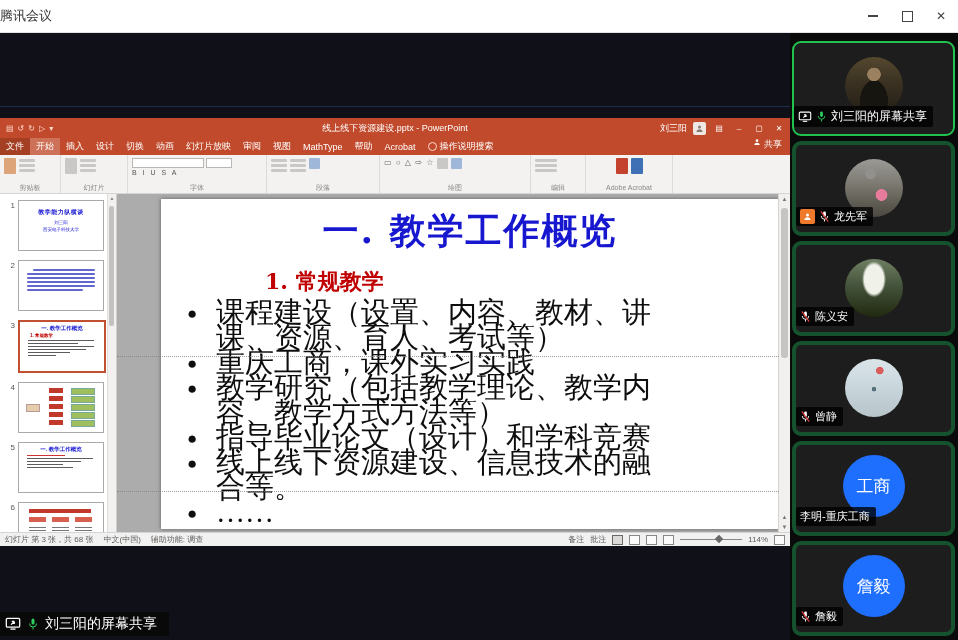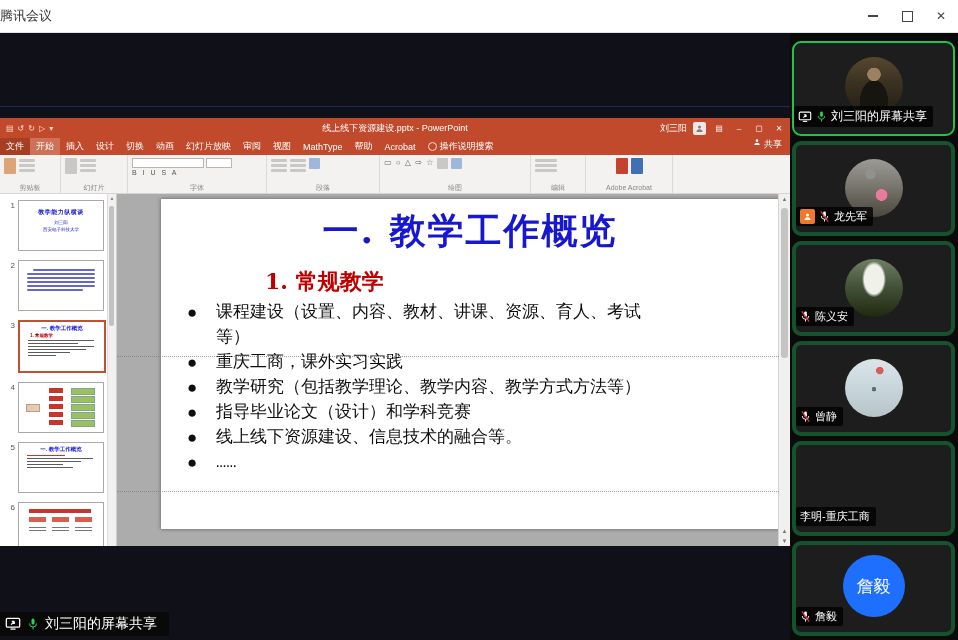--- a/index.html
+++ b/index.html
@@ -98,21 +98,21 @@
   .edit-area{flex:1;background:#acacac;position:relative;min-width:0;overflow:hidden}
   .slide{position:absolute;left:44px;top:5px;width:618px;height:330px;background:#fff;
     box-shadow:0 0 4px rgba(0,0,0,.45);
     background-image:radial-gradient(#d4dbe8 .5px,transparent .6px);background-size:4px 4px}
   .guide{position:absolute;left:0;right:11px;border-top:1px dotted #7d7d7d;opacity:.75;z-index:5;pointer-events:none}
   .slide-title{margin:8px 0 0 0;text-align:center;font-size:36px;font-weight:bold;
     color:#1717d0;font-family:"DejaVu Serif",serif;letter-spacing:2px}
   .slide-sub{margin:11px 0 3px 104px;font-size:22px;font-weight:bold;color:#c00000;
     font-family:"DejaVu Serif",serif}
   .slide-bullets{list-style:none;margin:2px 0 0 24px;padding:0;width:478px;
-    font-size:17px;line-height:25px;color:#0e0e0e;font-family:Liberation Mono, monospace}
+    font-size:29px;line-height:25px;color:#0e0e0e;font-family:Liberation Serif, serif}
   .slide-bullets li{position:relative;padding-left:31px}
   .slide-bullets li::before{content:"●";position:absolute;left:2px;top:1px;font-size:17px}
   .vscroll{position:absolute;right:0;top:0;width:11px;height:100%;background:#f1f0ef;
     border-left:1px solid #d6d4d2}
   .vscroll .vthumb{position:absolute;top:14px;left:2px;width:7px;height:150px;
     background:#c6c4c2;border-radius:3px}
   .vscroll .va{position:absolute;left:0;width:11px;text-align:center;font-size:6px;color:#777}
 
   
   .ppt-status{height:13px;background:#f1f1f1;border-top:1px solid #d6d4d2;display:flex;
@@ -423,20 +423,38 @@
         <div class="guide" style="top:297px"></div>
         <div class="vscroll">
           <span class="va" style="top:2px">▲</span>
           <div class="vthumb"></div>
           <span class="va" style="bottom:12px">▲</span>
           <span class="va" style="bottom:2px">▼</span>
         </div>
       </div>
     </div>
 
+    <div class="ppt-status">
+      <span class="sp">幻灯片 第 3 张，共 68 张</span>
+      <span class="sp">中文(中国)</span>
+      <span class="sp">辅助功能: 调查</span>
+      <div class="ps-right">
+        <span>备注</span>
+        <span>批注</span>
+        <span class="viewbox on"></span>
+        <span class="viewbox"></span>
+        <span class="viewbox"></span>
+        <span class="viewbox"></span>
+        <span class="zoomtrack">
+            <i></i>
+          </span>
+        <span>114%</span>
+        <span class="viewbox"></span>
+      </div>
+    </div>
   </div>
 
   <div class="share-chip">
     <span class="icon-svg">
       <svg width="16" height="14" viewBox="0 0 24 22">
           <rect x="1.5" y="2" width="21" height="14" rx="2" fill="none" stroke="#fff" stroke-width="2"></rect>
           <path d="M9 12 L14 7 M14 7 h-4 M14 7 v4" stroke="#fff" stroke-width="2" fill="none"></path>
           <rect x="8" y="18" width="8" height="2" fill="#fff"></rect>
         </svg>
     </span>
@@ -519,20 +537,21 @@
             <path d="M5 12a7 7 0 0 0 14 0" fill="none" stroke="#fff" stroke-width="2"></path>
             <rect x="11" y="19" width="2" height="5" fill="#fff"></rect>
             <line x1="4" y1="2" x2="20" y2="24" stroke="#e23b3b" stroke-width="2.5"></line>
           </svg>
       </span>
       <span>曾静</span>
     </div>
   </div>
 
   <div class="tile">
+    <div class="avatar textav">工商</div>
     <div class="chip">
       <span>李明-重庆工商</span>
     </div>
   </div>
 
   <div class="tile">
     <div class="avatar textav">詹毅</div>
     <div class="chip">
       <span class="icon-svg">
         <svg width="11" height="13" viewBox="0 0 24 26">

